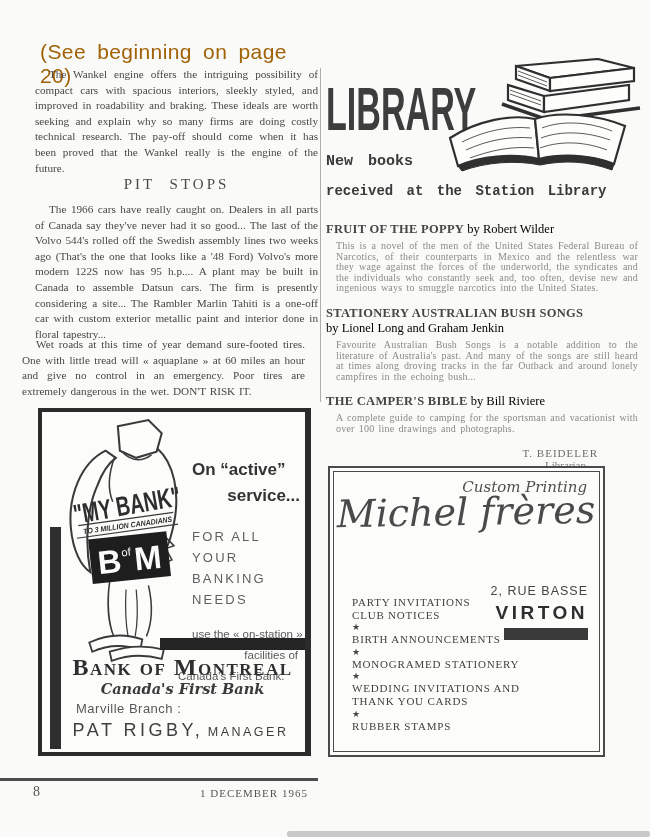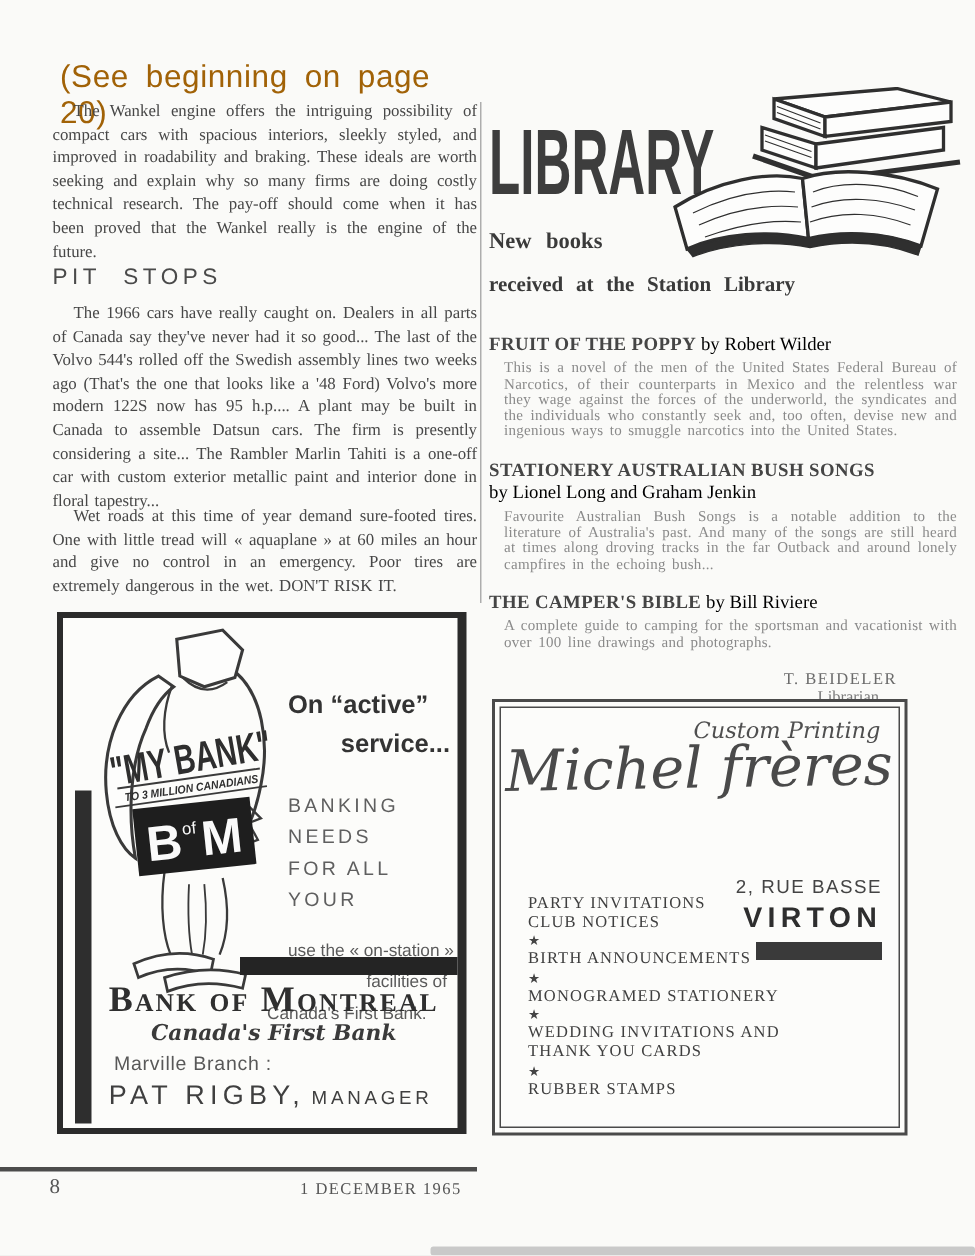--- a/index.html
+++ b/index.html
@@ -6,24 +6,24 @@
   .page{position:relative;width:650px;height:837px;background:#fafaf8;overflow:hidden;
         font-family:"Liberation Serif",serif;color:#3c3c3c;}
   .abs{position:absolute;}
 
   
   .cont-head{left:40px;top:40px;width:285px;font-family:"Liberation Sans",sans-serif;
              font-weight:normal;font-size:21px;color:#a16207;letter-spacing:.4px;word-spacing:5px;}
   .body-par{width:283px;font-size:11.2px;line-height:15.6px;text-align:justify;
             color:#474747;text-indent:14px;word-spacing:1px;}
   .p1{left:35px;top:67px;}
-  .pit-head{left:35px;top:176px;width:283px;text-align:left;font-family:Liberation Sans, sans-serif;
+  .pit-head{left:35px;top:176px;width:283px;text-align:center;font-family:Liberation Serif, serif;
             font-size:15px;letter-spacing:3px;word-spacing:8px;color:#4a4a4a;}
   .p2{left:35px;top:202px;}
-  .p3{left:35px;top:337px;}
+  .p3{left:22px;top:337px;}
   .col-divider{left:320px;top:68px;width:1px;height:334px;background:#adadad;}
 
   
   .bank-ad{left:38px;top:408px;width:273px;height:348px;border:4px solid #2b2b2b;
            border-right-width:6px;box-sizing:border-box;background:#fcfcfa;}
   .bank-bar-left{position:absolute;left:8px;top:115px;width:11px;height:222px;background:#2e2e2e;}
   .mascot{position:absolute;left:14px;top:4px;width:140px;height:250px;}
   .bank-right{position:absolute;left:150px;top:48px;width:112px;}
   .bank-headline{font-family:"Liberation Sans",sans-serif;font-weight:bold;font-size:17px;color:#333;}
   .bank-headline .l2{text-align:right;padding-right:4px;margin-top:6px;}
@@ -45,21 +45,21 @@
   .bank-manager{position:absolute;left:0;top:308px;width:100%;text-align:center;padding-left:14px;
                 box-sizing:border-box;font-family:"Liberation Sans",sans-serif;color:#3f3f3f;}
   .bank-manager .nm{font-size:18px;letter-spacing:3.5px;}
   .bank-manager .ttl{font-size:12.5px;letter-spacing:2.5px;}
 
   
   .library-title{left:326px;top:78px;font-family:"Liberation Sans",sans-serif;font-weight:bold;
                  font-size:62px;color:#3d3d3d;transform:scaleX(.55);transform-origin:0 0;
                  white-space:nowrap;line-height:1;}
   .books-art{left:428px;top:58px;width:215px;height:122px;}
-  .lib-sub{font-family:Liberation Serif, serif;font-weight:bold;color:#3a3a3a;}
+  .lib-sub{font-family:Liberation Mono, monospace;font-weight:bold;color:#3a3a3a;}
   .lib-sub1{left:326px;top:153px;font-size:15px;word-spacing:6px;}
   .lib-sub2{left:326px;top:183px;font-size:14px;word-spacing:5px;}
   .reviews{left:326px;top:222px;width:314px;}
   .book-head{font-size:12.5px;color:#4a4a4a;line-height:15px;}
   .book-head b{letter-spacing:.3px;color:#454545;}
   .book-head .by{color:#000000;}
   .review{margin:4px 2px 12px 10px;font-size:10px;line-height:10.6px;text-align:justify;
           color:#8a8a8a;letter-spacing:.2px;word-spacing:1.5px;}
   .signature{margin-top:2px;text-align:right;padding-right:42px;color:#6b6b6b;}
   .sig-name{font-size:11px;letter-spacing:1px;}
@@ -140,22 +140,22 @@
         <text x="74" y="152" font-family="Liberation Sans, sans-serif" font-size="32" font-weight="bold" fill="#fafafa">M</text>
       </g>
     </svg>
 
     <div class="bank-right">
       <div class="bank-headline">
         <div class="l1">On “active”</div>
         <div class="l2">service...</div>
       </div>
       <div class="bank-sub">
+        <div>FOR ALL YOUR</div>
         <div>BANKING NEEDS</div>
-        <div>FOR ALL YOUR</div>
       </div>
       <div class="bank-body">
         <div>use the « on-station »</div>
         <div class="r">facilities of</div>
         <div class="canada">Canada's First Bank.</div>
       </div>
     </div>
 
     <div class="bank-hbar"></div>
     <div class="bank-name">Bank of Montreal</div>

